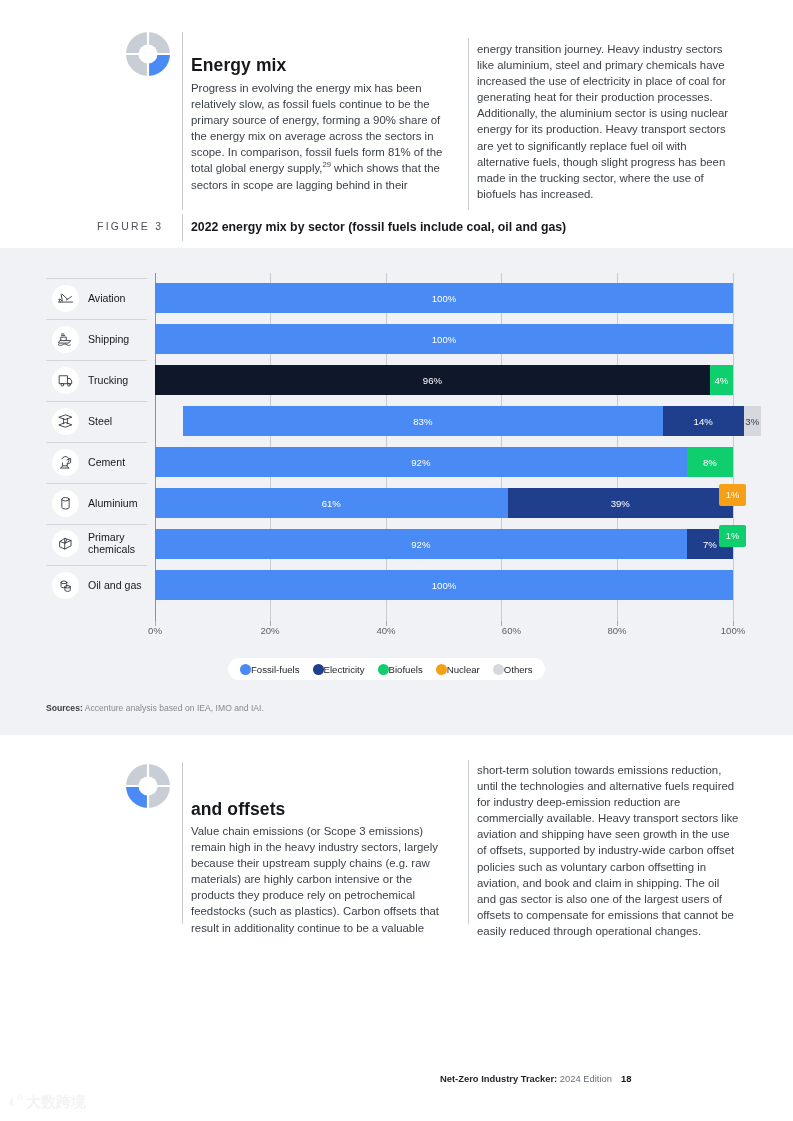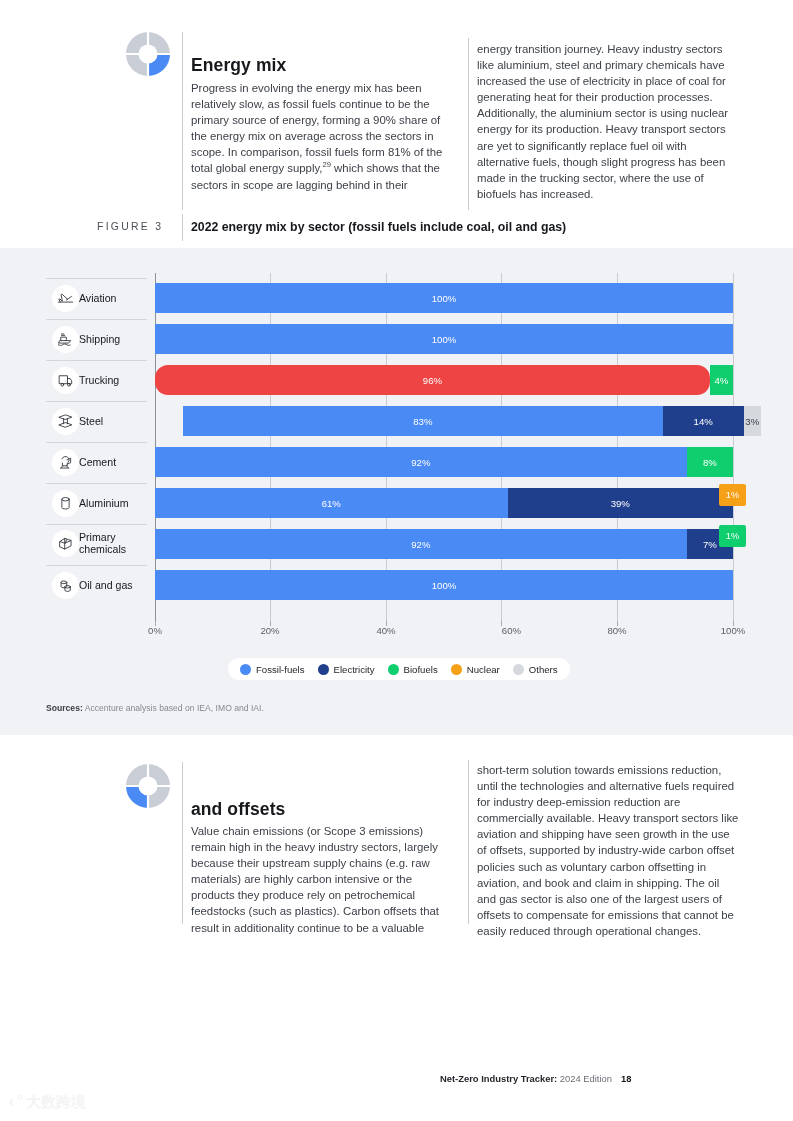--- a/index.html
+++ b/index.html
@@ -46,21 +46,21 @@
     position:absolute;font-size:12.3px;font-weight:700;color:#16181c;
   }
   .fig-divider{position:absolute;width:1px;background:#c9ccd1;}
 
   
   .panel{
     position:absolute;left:0;width:793px;background:#f0f2f5;
   }
   .row-sep{position:absolute;height:1px;background:#d3d6da;}
   .cat{
-    position:absolute;display:flex;align-items:center;
+    position:absolute;display:flex;align-items:center;gap:9px;
   }
   .cat-ico{
     width:27px;height:27px;border-radius:50%;background:#ffffff;
     display:flex;align-items:center;justify-content:center;flex:0 0 auto;
   }
   .cat-ico svg{display:block;}
   .cat-lab{
     font-size:10.6px;color:#15181d;font-weight:400;line-height:12.4px;
   }
 
@@ -82,21 +82,21 @@
   }
   .tick{
     position:absolute;font-size:9.6px;color:#5b6069;text-align:center;
   }
   .tickmark{position:absolute;width:1px;height:5px;background:#a9adb4;}
 
   .legend{
     position:absolute;background:#ffffff;border-radius:13px;
     height:22px;display:flex;align-items:center;gap:0px;padding:0 12px;
   }
-  .leg-item{display:flex;align-items:center;gap:5px;margin-right:13px;}
+  .leg-item{display:flex;align-items:center;margin-right:13px;}
   .leg-item:last-child{margin-right:0;}
   .dot{width:11px;height:11px;border-radius:50%;flex:0 0 auto;}
   .leg-lab{font-size:9.6px;color:#23262b;}
 
   .sources{
     position:absolute;font-size:8.6px;color:#85898f;
   }
   .sources b{color:#3c4148;font-weight:700;}
 
   
@@ -276,21 +276,21 @@
 
       <div class="bar" style="left:155px;top:35px;width:578px;">
         <div class="seg" style="width:100%;background:#4a8af4;">100%</div>
       </div>
 
       <div class="bar" style="left:155px;top:76px;width:578px;">
         <div class="seg" style="width:100%;background:#4a8af4;">100%</div>
       </div>
 
       <div class="bar" style="left:155px;top:117px;width:578px;">
-        <div class="seg" style="width:96%;background:#ef4444;border-radius:13px;">96%</div>
+        <div class="seg" style="width:96%;background:#0f172a;">96%</div>
         <div class="seg" style="width:4%;background:#0ece6d;">4%</div>
       </div>
 
       <div class="bar" style="left:155px;top:158px;width:578px;padding-left:28px;">
         <div class="seg" style="width:83%;background:#4a8af4;">83%</div>
         <div class="seg" style="width:14%;background:#1f3e8c;">14%</div>
         <div class="seg out-right" style="width:3%;background:#d5d8dc;justify-content:center;color:#3c4148;">3%</div>
       </div>
 
       <div class="bar" style="left:155px;top:199px;width:578px;">

